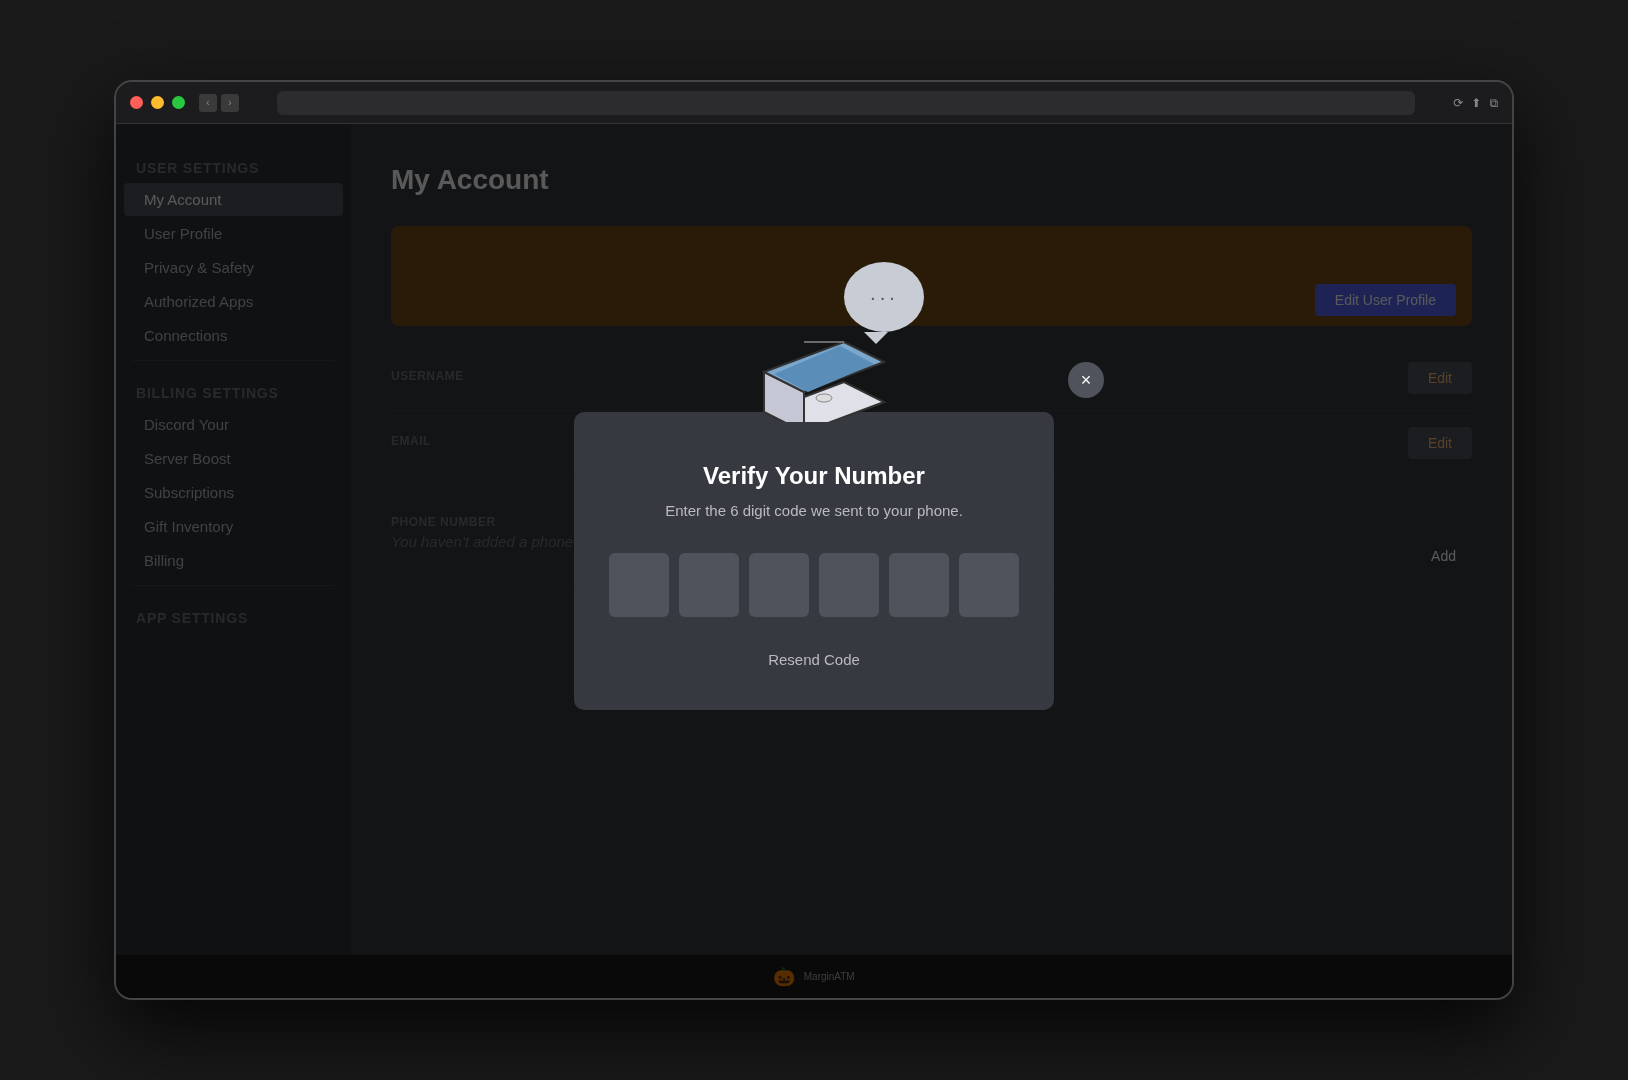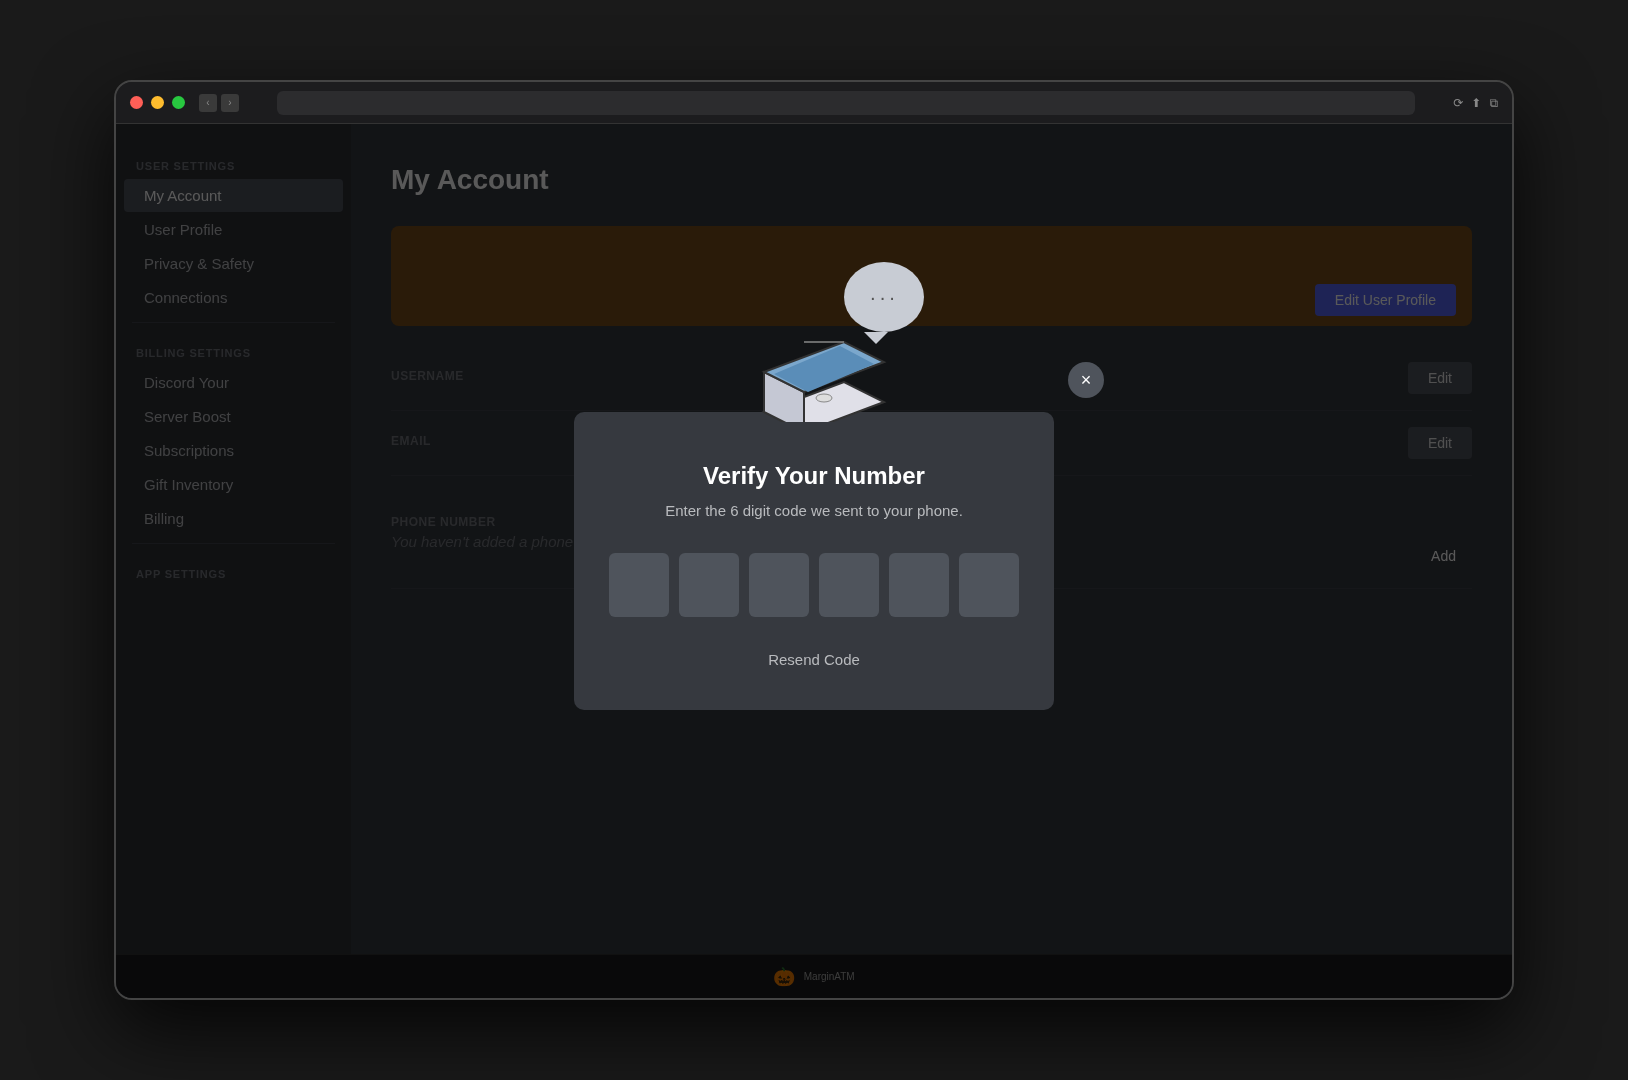--- a/index.html
+++ b/index.html
@@ -77,21 +77,21 @@
     
     .sidebar {
       width: 235px;
       background: #2f3136;
       padding: 20px 0;
       flex-shrink: 0;
       overflow-y: auto;
     }
     .sidebar-section-label {
       color: #72767d;
-      font-size: 11px;
+      font-size: 14px;
       font-weight: 700;
       letter-spacing: 0.8px;
       text-transform: uppercase;
       padding: 16px 20px 6px;
     }
     .sidebar-item {
       padding: 8px 20px;
       color: #b9bbbe;
       font-size: 15px;
       font-weight: 400;
@@ -145,21 +145,21 @@
       text-transform: uppercase;
       letter-spacing: 0.5px;
       margin-bottom: 4px;
     }
     .section-value {
       color: #dcddde;
       font-size: 15px;
     }
     .edit-btn {
       background: #4f545c;
-      color: #e5e5e5;
+      color: #fdba74;
       border: none;
       border-radius: 4px;
       padding: 8px 20px;
       font-size: 14px;
       cursor: pointer;
     }
     .add-btn {
       background: transparent;
       color: #fff;
       border: none;
@@ -365,20 +365,21 @@
     </div>
   </div>
 
   <div class="browser-content">
 
     <div class="sidebar">
       <div class="sidebar-section-label">USER SETTINGS</div>
       <div class="sidebar-item active">My Account</div>
       <div class="sidebar-item">User Profile</div>
       <div class="sidebar-item">Privacy &amp; Safety</div>
+      <div class="sidebar-item">Authorized Apps</div>
       <div class="sidebar-item">Connections</div>
 
       <div class="sidebar-divider"></div>
 
       <div class="sidebar-section-label">BILLING SETTINGS</div>
       <div class="sidebar-item">Discord Your</div>
       <div class="sidebar-item">Server Boost</div>
       <div class="sidebar-item">Subscriptions</div>
       <div class="sidebar-item">Gift Inventory</div>
       <div class="sidebar-item">Billing</div>

